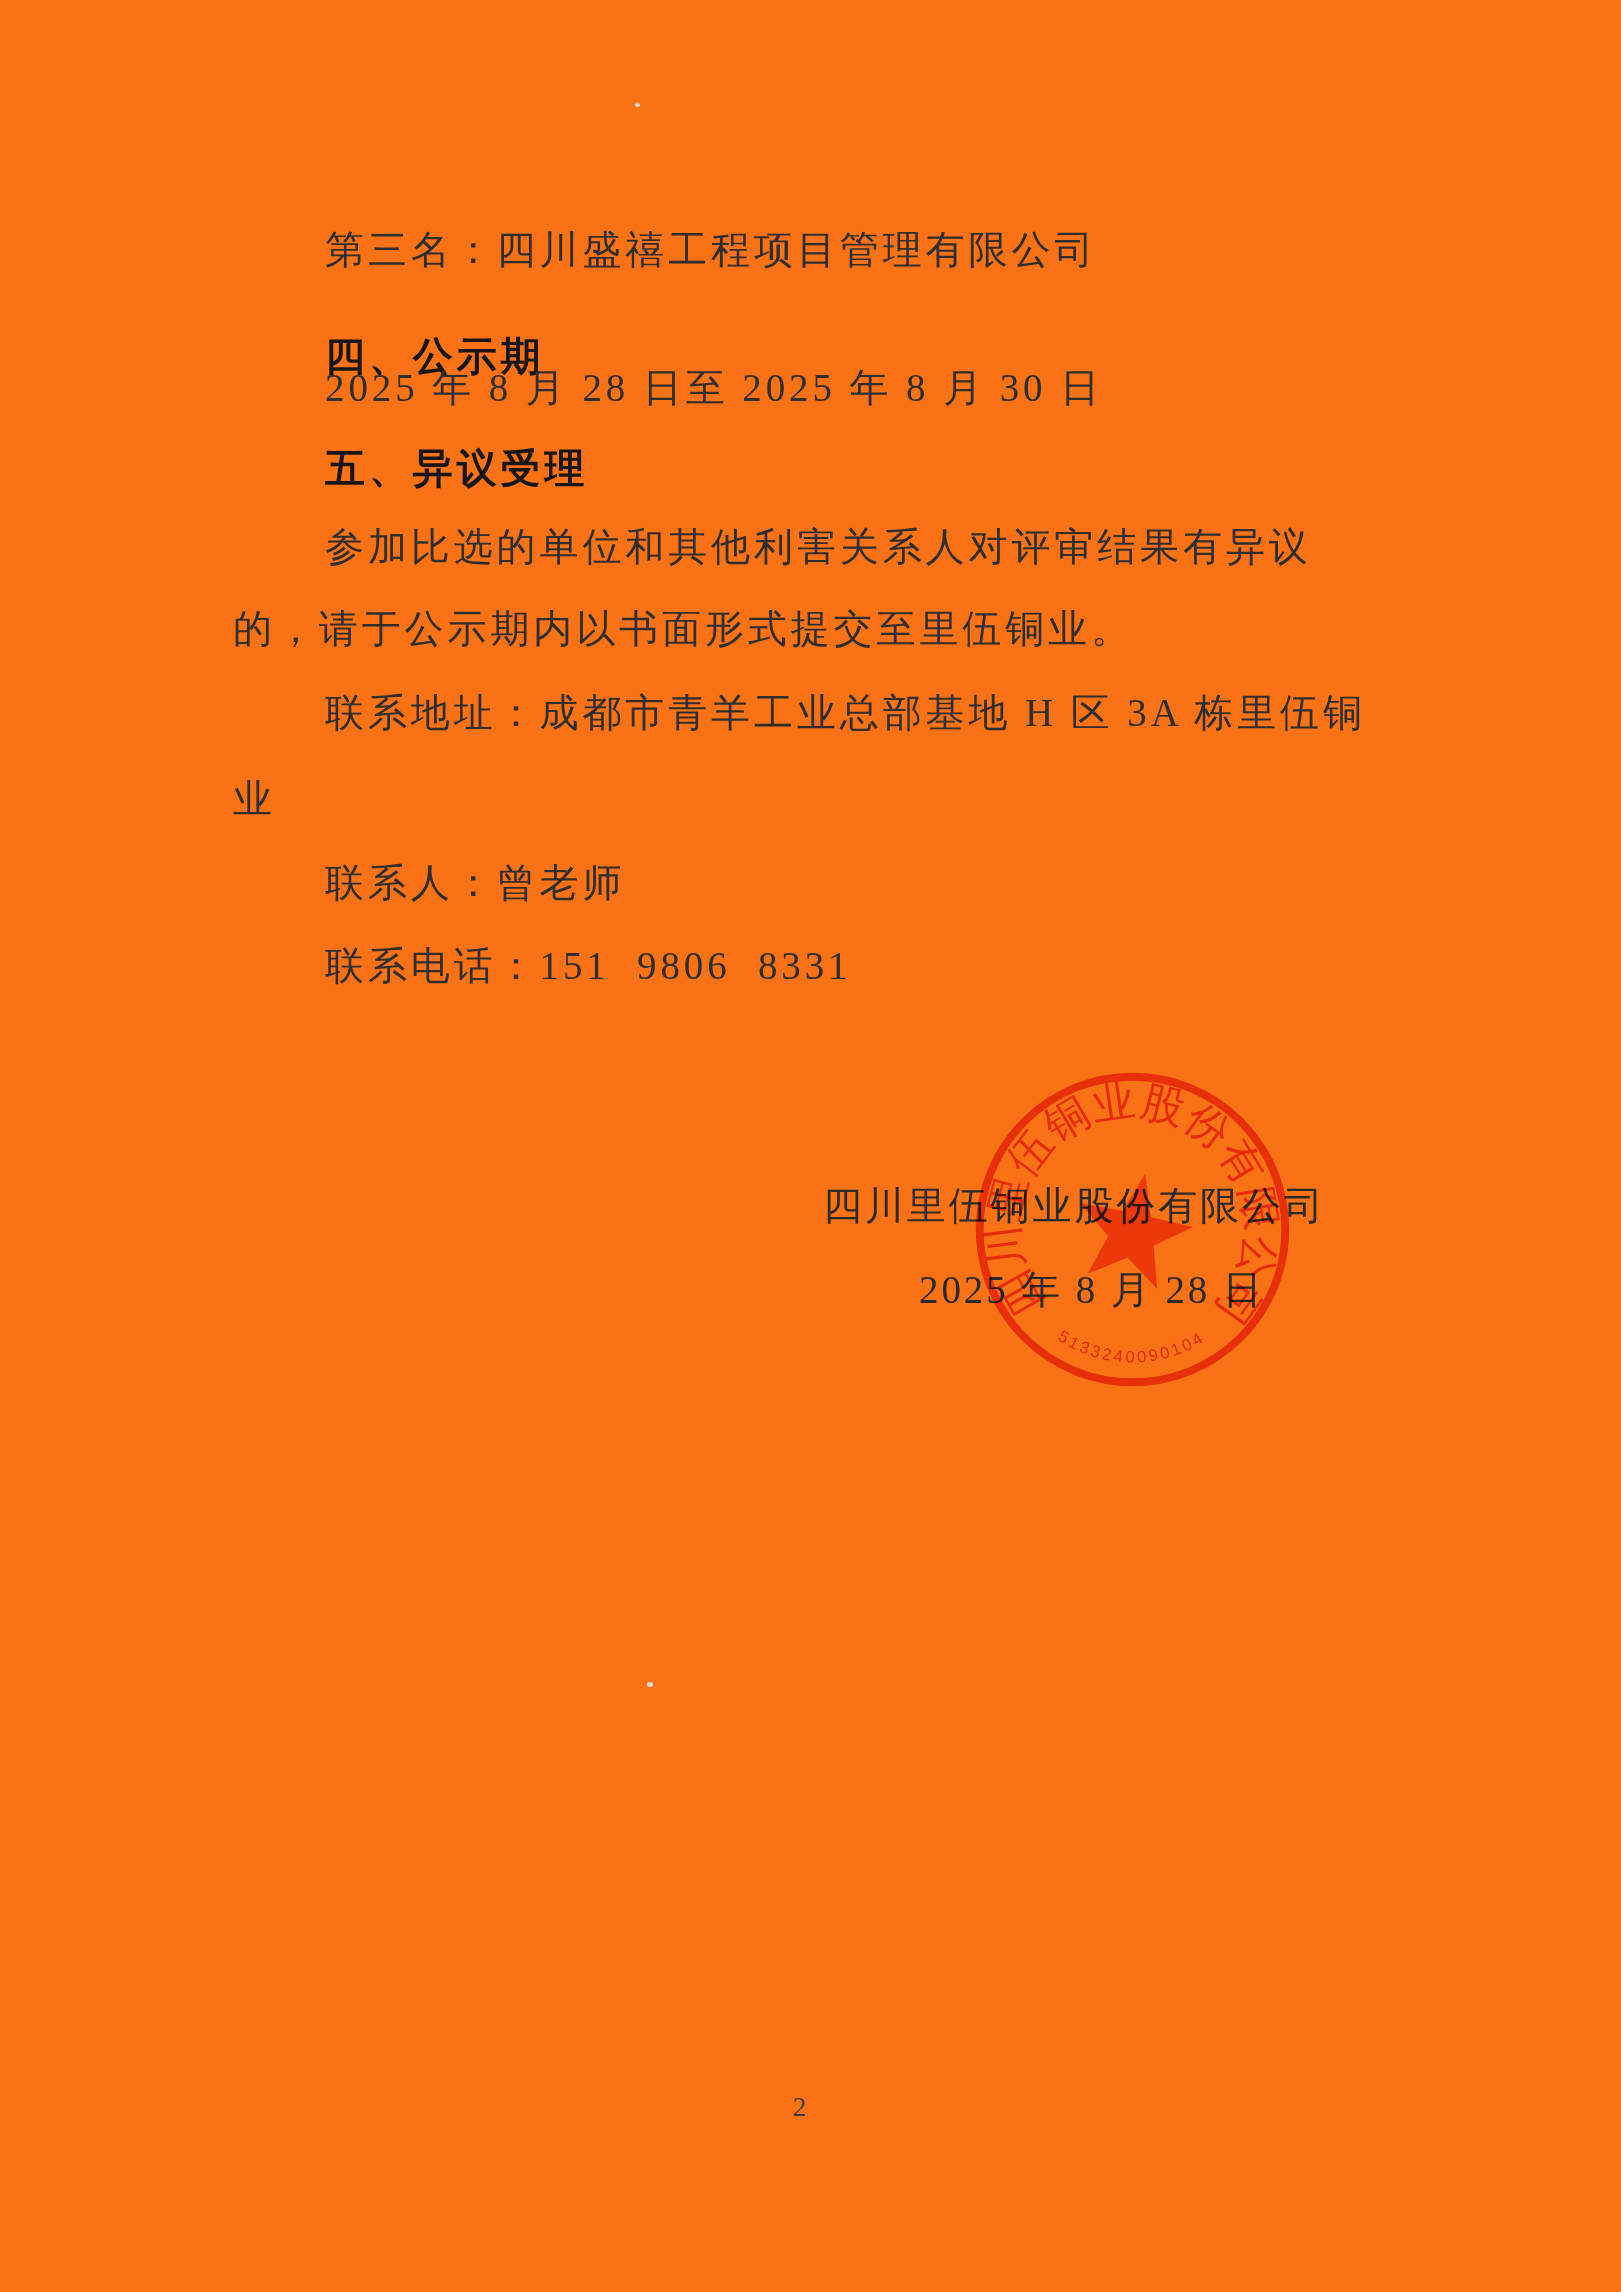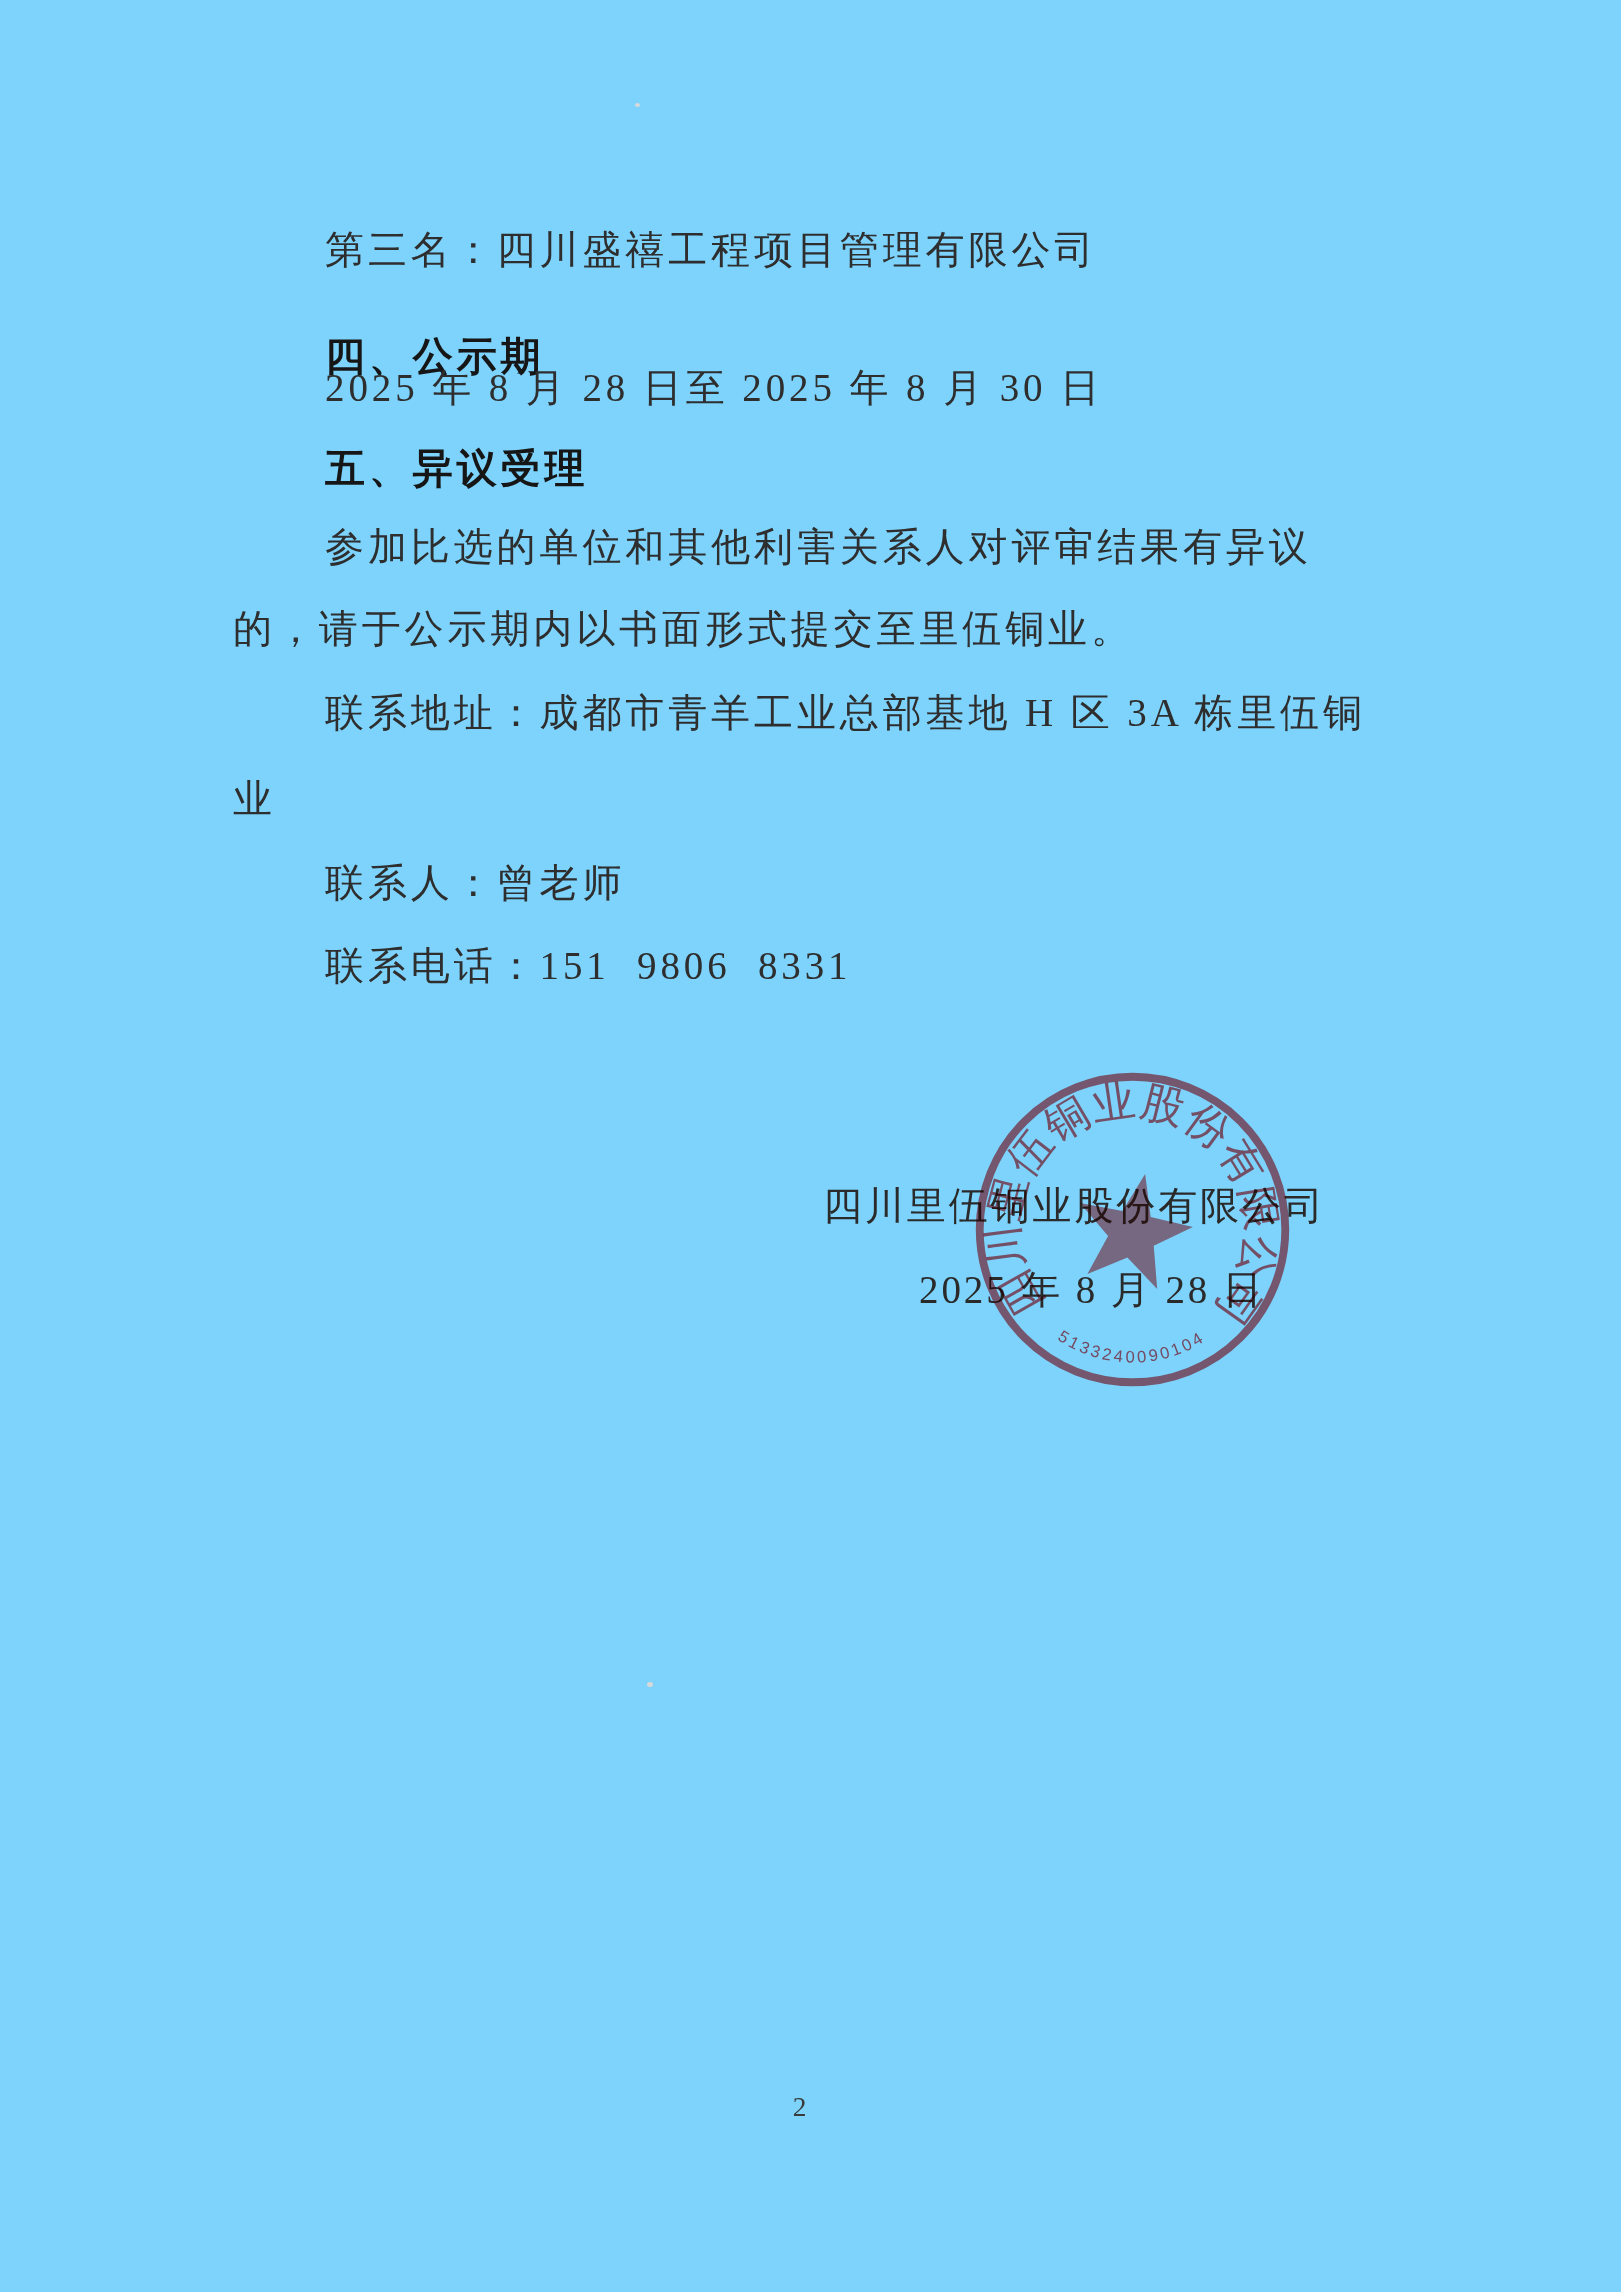--- a/index.html
+++ b/index.html
@@ -1,21 +1,21 @@
 <!DOCTYPE html>
 <html><head>
 <meta charset="utf-8">
 <style>
   html, body { margin: 0; padding: 0; background: #e8e8e8; }
   .page {
     position: relative;
     width: 1621px;
     height: 2293px;
     margin: 0 auto;
-    background: #7dd3fc;
+    background: #f97316;
     overflow: hidden;
     font-family: "Liberation Serif", "DejaVu Serif", serif;
     color: #2b2b2b;
   }
   
   .line {
     position: absolute;
     left: 233px;
     font-size: 39px;
     letter-spacing: 3.9px;

